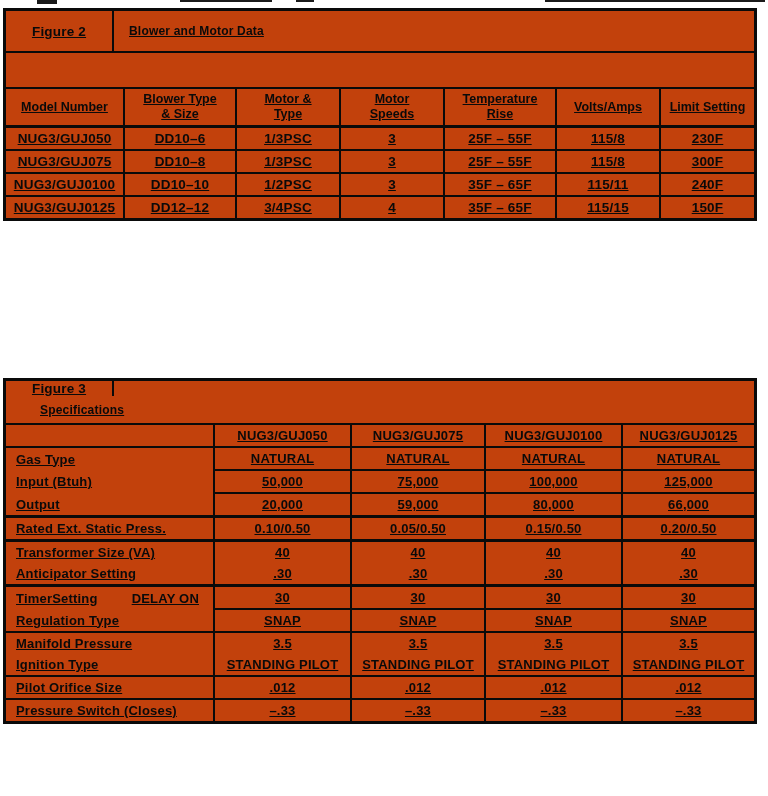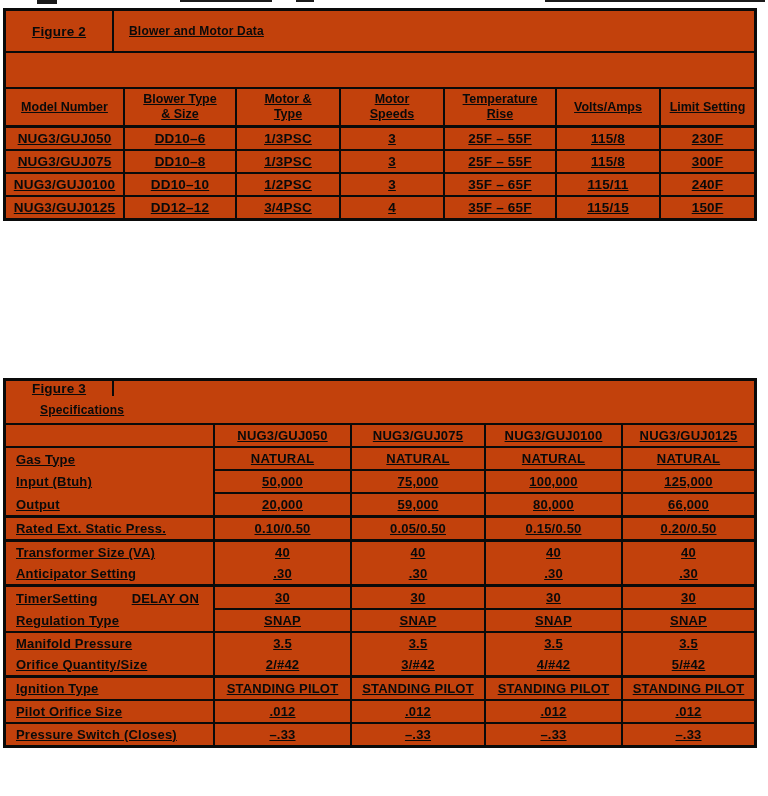--- a/index.html
+++ b/index.html
@@ -202,27 +202,20 @@
           <td>SNAP</td>
           <td>SNAP</td>
         </tr>
         <tr>
           <td class="lab hb">Manifold Pressure</td>
           <td class="hb">3.5</td>
           <td class="hb">3.5</td>
           <td class="hb">3.5</td>
           <td class="hb">3.5</td>
         </tr>
-        <tr class="tk">
-          <td class="lab">Orifice Quantity/Size</td>
-          <td>2/#42</td>
-          <td>3/#42</td>
-          <td>4/#42</td>
-          <td>5/#42</td>
-        </tr>
         <tr>
           <td class="lab">Ignition Type</td>
           <td>STANDING PILOT</td>
           <td>STANDING PILOT</td>
           <td>STANDING PILOT</td>
           <td>STANDING PILOT</td>
         </tr>
         <tr>
           <td class="lab">Pilot Orifice Size</td>
           <td>.012</td>

